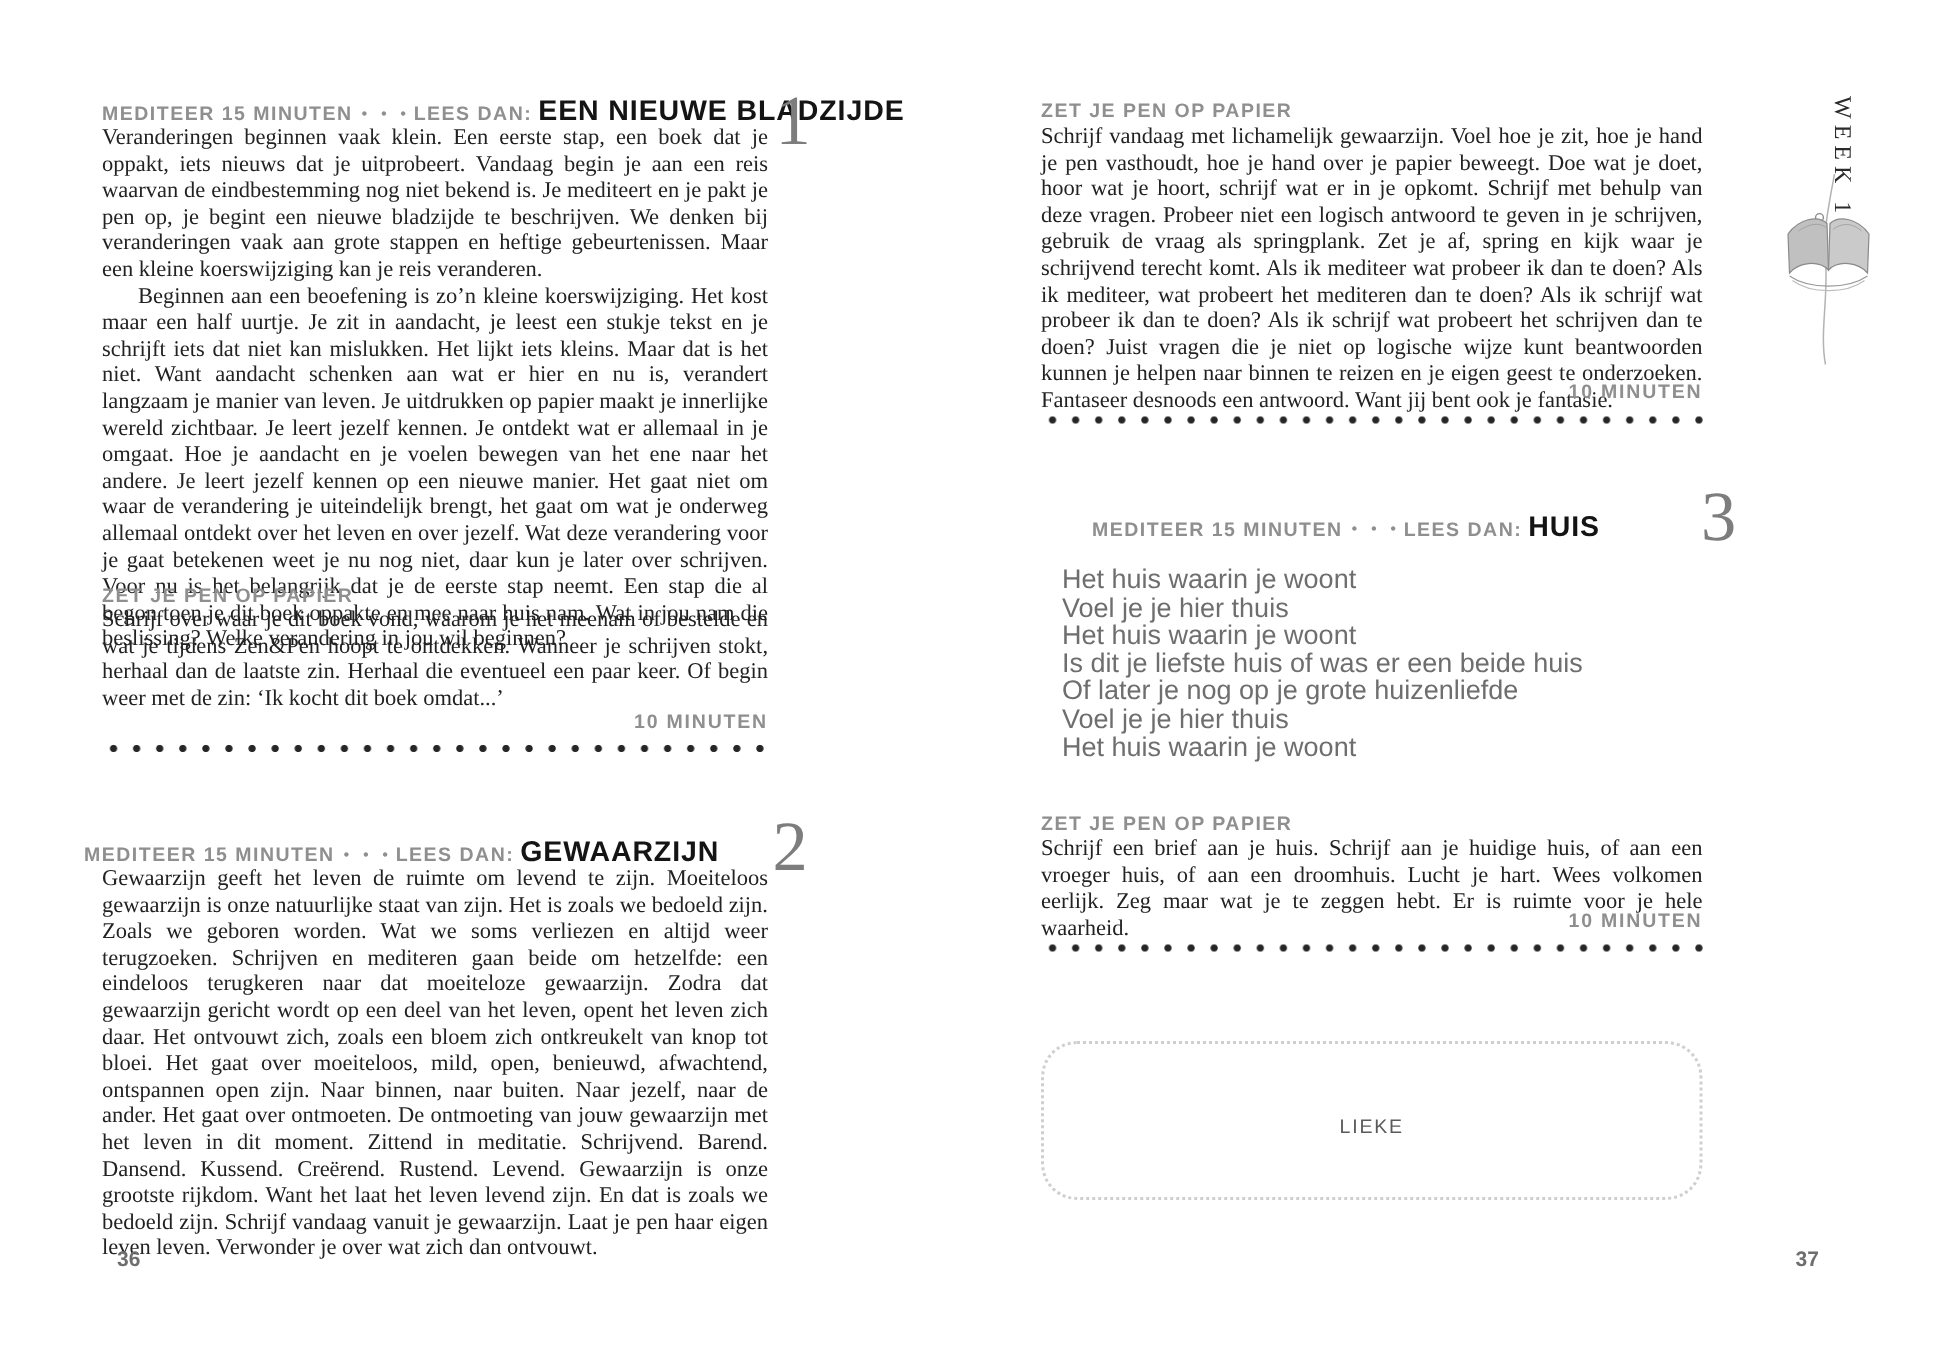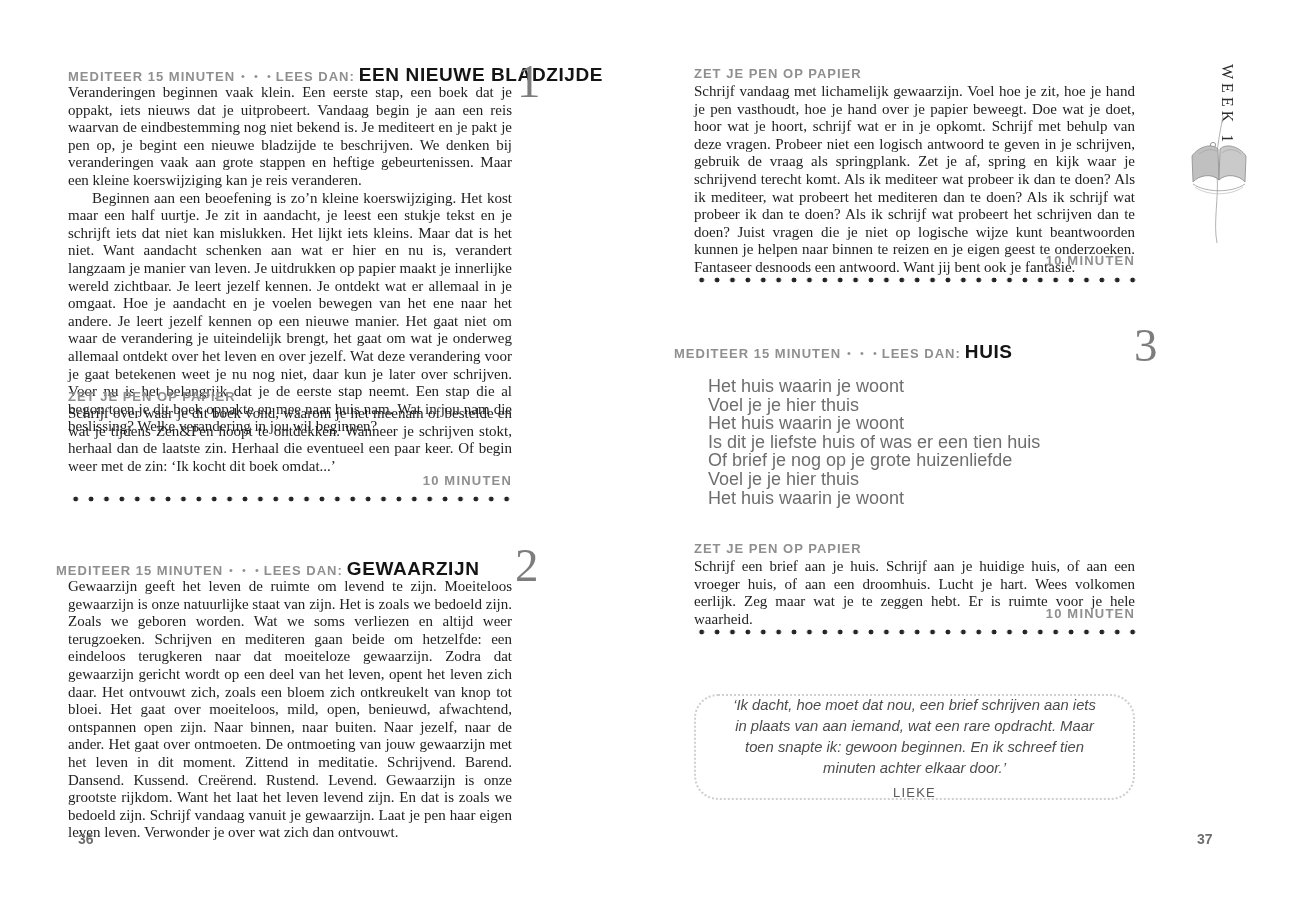--- a/index.html
+++ b/index.html
@@ -97,42 +97,41 @@
 <div class="abs big-num" style="left:515px;top:542px;">2</div>
 <p class="abs body-text" style="left:68px;top:578px;width:444px;">Gewaarzijn geeft het leven de ruimte om levend te zijn. Moeiteloos gewaarzijn is onze natuurlijke staat van zijn. Het is zoals we bedoeld zijn. Zoals we geboren worden. Wat we soms verliezen en altijd weer terugzoeken. Schrijven en mediteren gaan beide om hetzelfde: een eindeloos terugkeren naar dat moeiteloze gewaarzijn. Zodra dat gewaarzijn gericht wordt op een deel van het leven, opent het leven zich daar. Het ontvouwt zich, zoals een bloem zich ontkreukelt van knop tot bloei. Het gaat over moeiteloos, mild, open, benieuwd, afwachtend, ontspannen open zijn. Naar binnen, naar buiten. Naar jezelf, naar de ander. Het gaat over ontmoeten. De ontmoeting van jouw gewaarzijn met het leven in dit moment. Zittend in meditatie. Schrijvend. Barend. Dansend. Kussend. Creërend. Rustend. Levend. Gewaarzijn is onze grootste rijkdom. Want het laat het leven levend zijn. En dat is zoals we bedoeld zijn. Schrijf vandaag vanuit je gewaarzijn. Laat je pen haar eigen leven leven. Verwonder je over wat zich dan ontvouwt.</p>
 
 <div class="abs page-number" style="left:78px;top:831px;">36</div>
 
 <div class="abs sub-heading" style="left:694px;top:66px;">ZET JE PEN OP PAPIER</div>
 <p class="abs body-text" style="left:694px;top:83px;width:441px;">Schrijf vandaag met lichamelijk gewaarzijn. Voel hoe je zit, hoe je hand je pen vasthoudt, hoe je hand over je papier beweegt. Doe wat je doet, hoor wat je hoort, schrijf wat er in je opkomt. Schrijf met behulp van deze vragen. Probeer niet een logisch antwoord te geven in je schrijven, gebruik de vraag als springplank. Zet je af, spring en kijk waar je schrijvend terecht komt. Als ik mediteer wat probeer ik dan te doen? Als ik mediteer, wat probeert het mediteren dan te doen? Als ik schrijf wat probeer ik dan te doen? Als ik schrijf wat probeert het schrijven dan te doen? Juist vragen die je niet op logische wijze kunt beantwoorden kunnen je helpen naar binnen te reizen en je eigen geest te onderzoeken. Fantaseer desnoods een antwoord. Want jij bent ook je fantasie.</p>
 <div class="abs duration" style="left:694px;top:253px;width:441px;">10 MINUTEN</div>
 <div class="abs dotline" style="left:694px;top:277px;width:443px;"></div>
 
-<div class="abs kicker-row" style="left:674px;top:341px;width:460px;">
+<div class="abs kicker-row" style="left:728px;top:341px;width:460px;">
   <span class="kicker">MEDITEER 15 MINUTEN</span><span class="kicker-dots">• • •</span><span class="kicker">LEES DAN:</span><span class="section-title">HUIS</span>
 </div>
 <div class="abs big-num" style="left:1134px;top:322px;">3</div>
 
 <ul class="abs med-list" style="left:694px;top:377px;width:420px;">
   <li>Het huis waarin je woont</li>
   <li>Voel je je hier thuis</li>
   <li>Het huis waarin je woont</li>
-  <li>Is dit je liefste huis of was er een tien huis</li>
-  <li>Of brief je nog op je grote huizenliefde</li>
+  <li>Is dit je liefste huis of was er een beide huis</li>
+  <li>Of later je nog op je grote huizenliefde</li>
   <li>Voel je je hier thuis</li>
   <li>Het huis waarin je woont</li>
 </ul>
 
 <div class="abs sub-heading" style="left:694px;top:541px;">ZET JE PEN OP PAPIER</div>
 <p class="abs body-text" style="left:694px;top:558px;width:441px;">Schrijf een brief aan je huis. Schrijf aan je huidige huis, of aan een vroeger huis, of aan een droomhuis. Lucht je hart. Wees volkomen eerlijk. Zeg maar wat je te zeggen hebt. Er is ruimte voor je hele waarheid.</p>
 <div class="abs duration" style="left:694px;top:606px;width:441px;">10 MINUTEN</div>
 <div class="abs dotline" style="left:694px;top:629px;width:443px;"></div>
 
 <div class="abs quote-box" style="left:694px;top:694px;width:441px;height:106px;">
-  <p class="quote-text">‘Ik dacht, hoe moet dat nou, een brief schrijven aan iets in plaats van aan iemand, wat een rare opdracht. Maar toen snapte ik: gewoon beginnen. En ik schreef tien minuten achter elkaar door.’</p>
   <div class="quote-attr">LIEKE</div>
 </div>
 
 <div class="abs page-number" style="left:1197px;top:831px;">37</div>
 
 <div class="abs week-label" style="left:1218px;top:64px;">WEEK 1</div>
 
 <div class="abs" style="left:1186px;top:116px;">
   <svg width="66" height="128" viewBox="0 0 66 128" xmlns="http://www.w3.org/2000/svg">
     <path d="M37 0 C33 22 29 40 31 58 C33 82 27 106 31 127" stroke="#b3b3b3" fill="none" stroke-width="1"></path>

